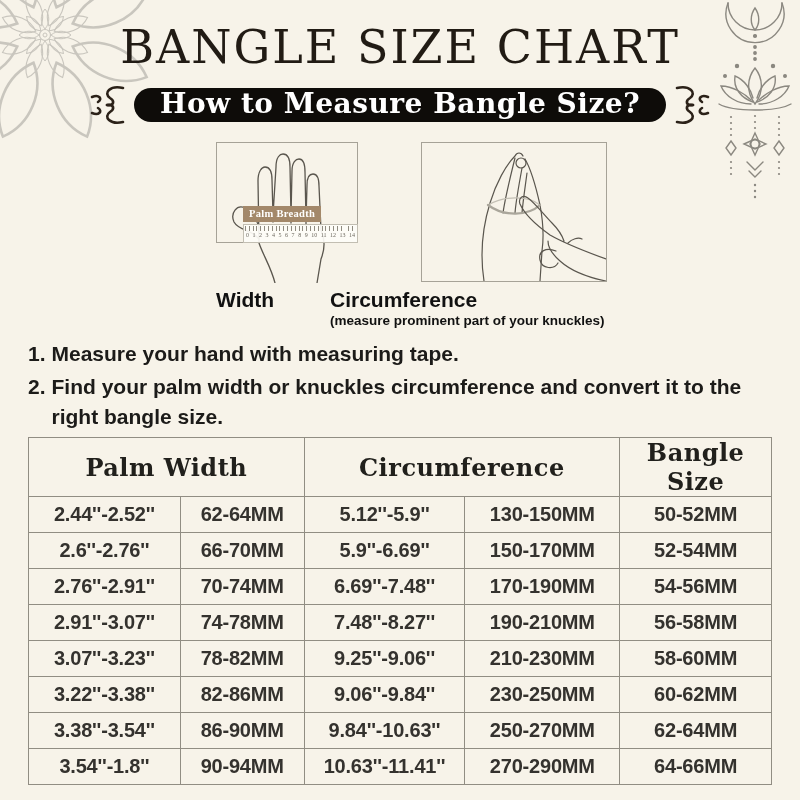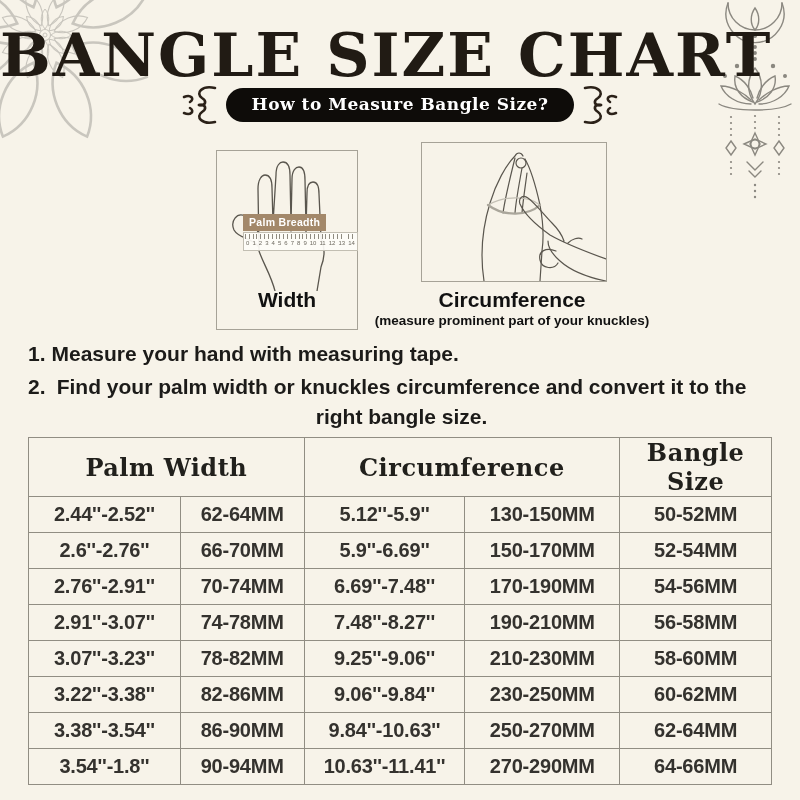--- a/index.html
+++ b/index.html
@@ -9,53 +9,53 @@
   }
   *{margin:0;padding:0;box-sizing:border-box;}
   html,body{width:800px;height:800px;}
   body{font-family:"Liberation Sans",sans-serif;}
   .page{position:relative;width:800px;height:800px;background:var(--bg,#f7f3e9);overflow:hidden;}
 
   .deco{position:absolute;pointer-events:none;}
   .mandala{left:-62px;top:-68px;}
   .lotus{left:685px;top:0;}
 
-  .title{position:absolute;top:20px;left:0;right:0;
-    font-family:"DejaVu Serif",serif;font-weight:700;font-size:60px;letter-spacing:2px;
+  .title{position:absolute;top:20px;left:0;right:0;text-align:center;
+    font-family:"DejaVu Serif",serif;font-weight:400;font-size:46px;letter-spacing:2px;
     color:var(--ink,#211b14);}
 
   .banner-row{position:absolute;top:84px;left:0;right:0;display:flex;justify-content:center;align-items:center;gap:9px;}
   .banner-pill{background:var(--banner-bg,#0e0c09);color:var(--banner-text,#fff);
     border-radius:18px;padding:4px 26px 6px;font-family:"DejaVu Serif",serif;font-weight:700;
-    font-size:17px;letter-spacing:.5px;line-height:24px;}
+    font-size:28px;letter-spacing:.5px;line-height:24px;}
 
   .illus-box{position:absolute;border:1px solid #a6a297;background:transparent;}
-  .box-width{left:216px;top:150px;width:142px;height:180px;}
+  .box-width{left:216px;top:142px;width:142px;height:101px;font-family:Liberation Serif, serif;}
   .box-circ{left:421px;top:142px;width:186px;height:140px;}
   .illus-box svg{position:absolute;left:0;top:0;}
 
   .tag{position:absolute;left:26px;top:63px;background:var(--tag-bg,#a3886a);color:var(--tag-text,#fff);
     font-size:10.5px;font-weight:700;padding:2px 6px 3px;letter-spacing:.3px;z-index:3;}
   .ruler{position:absolute;left:26px;top:81px;width:115px;height:19px;z-index:2;
     background:rgba(253,252,248,.93);border:1px solid #c2beb2;}
   .ruler-ticks{height:5px;margin:1px 1px 0;
     background:repeating-linear-gradient(to right,#8f8b80 0,#8f8b80 .9px,transparent .9px,transparent 3.83px);}
   .ruler-numbers{display:flex;justify-content:space-between;padding:0 2px;margin-top:1px;
     font-size:6px;color:#6e6a60;line-height:7px;}
 
-  .measure-label{position:absolute;text-align:center;color:#111;font-weight:700;}
+  .measure-label{position:absolute;text-align:left;color:#111;font-weight:700;}
   .label-width{left:216px;top:288px;width:142px;font-size:21px;}
   .label-circ{left:330px;top:288px;width:364px;font-size:21px;}
   .label-circ .note{font-size:13.5px;margin-top:1px;letter-spacing:0;}
 
   .instructions{position:absolute;left:28px;top:339px;width:735px;color:#1c1b19;}
   .step{display:flex;gap:6px;font-size:21px;font-weight:600;line-height:1.43;}
   .step + .step{margin-top:3px;}
   .step .num{flex:0 0 auto;}
-  .step .txt{max-width:700px;text-align:center;}
+  .step .txt{max-width:700px;}
 
   table.size-table{position:absolute;left:28px;top:437px;width:744px;border-collapse:collapse;}
   .size-table th,.size-table td{border:1px solid var(--tbl-border,#918d83);text-align:center;vertical-align:middle;margin-top:8px;}
   .size-table thead th{height:50px;font-family:"DejaVu Serif",serif;font-weight:700;
     font-size:24px;color:#21201c;letter-spacing:.5px;}
   .size-table tbody td{height:36px;font-size:20px;font-weight:700;color:var(--cell-text,#34322e);letter-spacing:-.2px;}
 </style>
 </head>
 <body>
 

